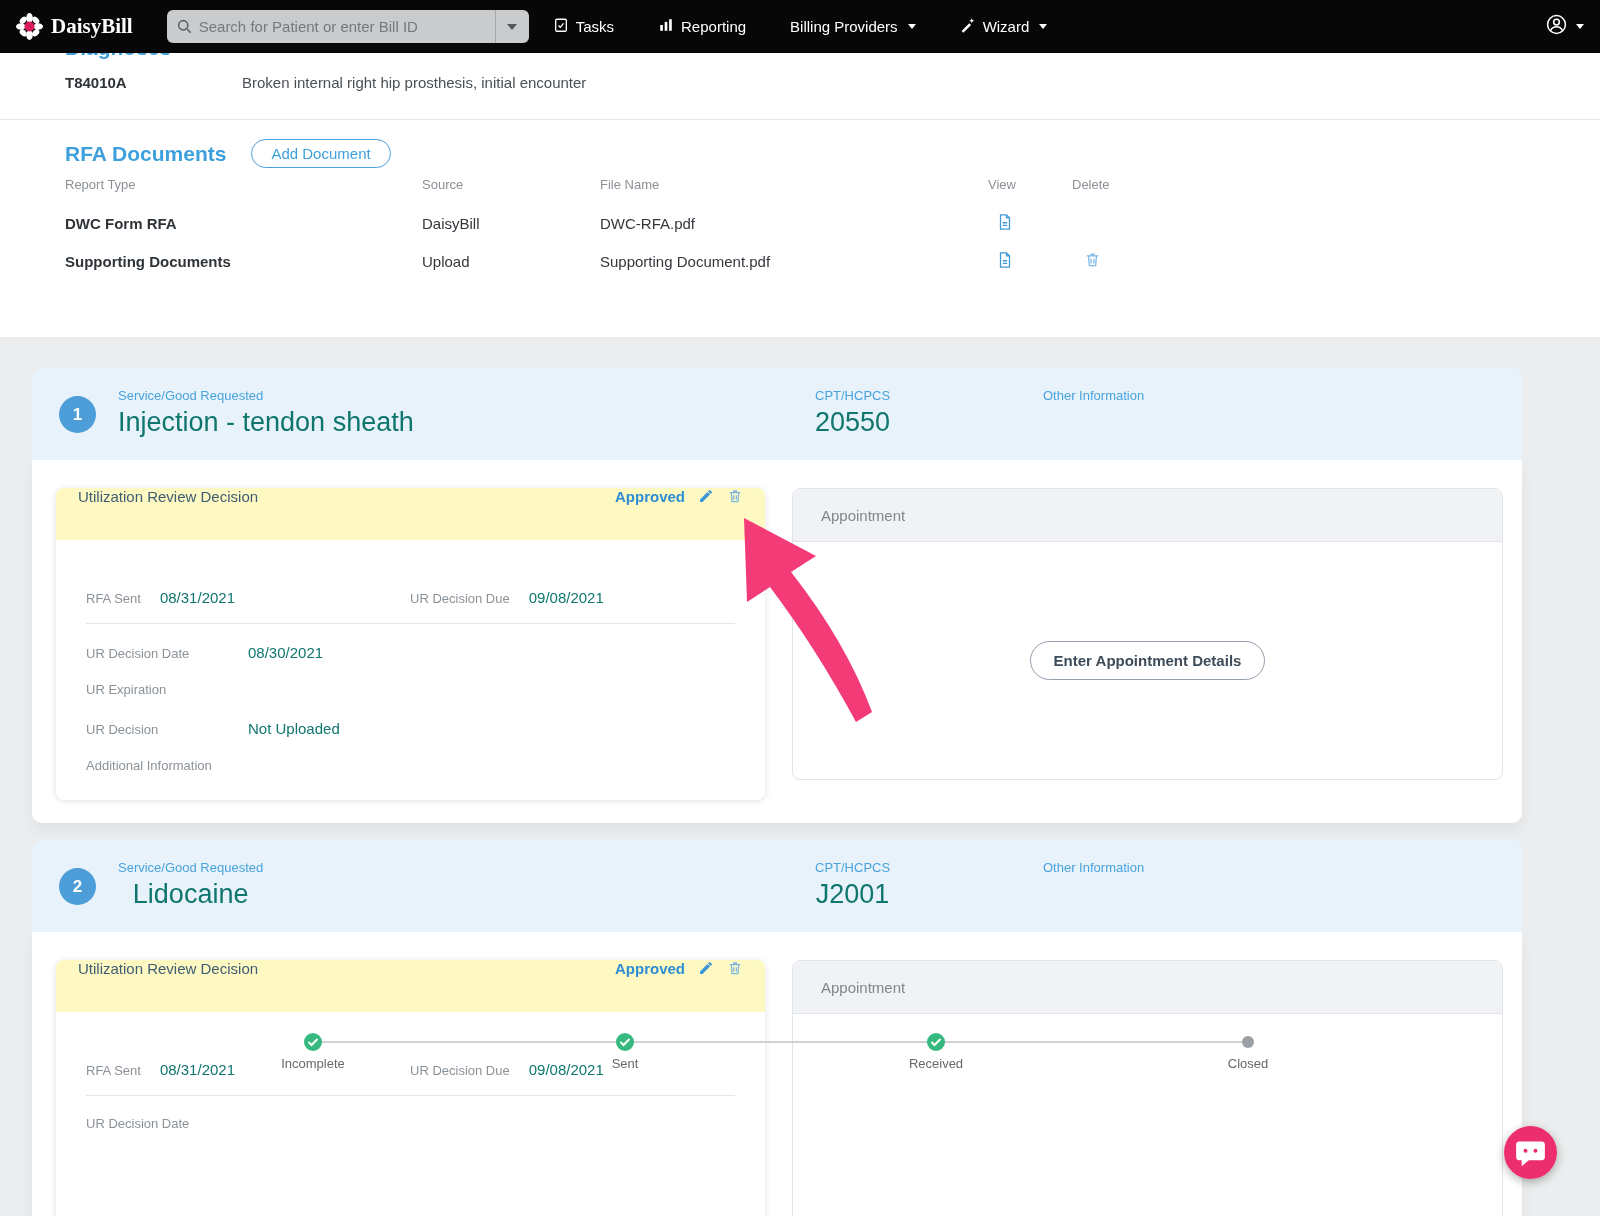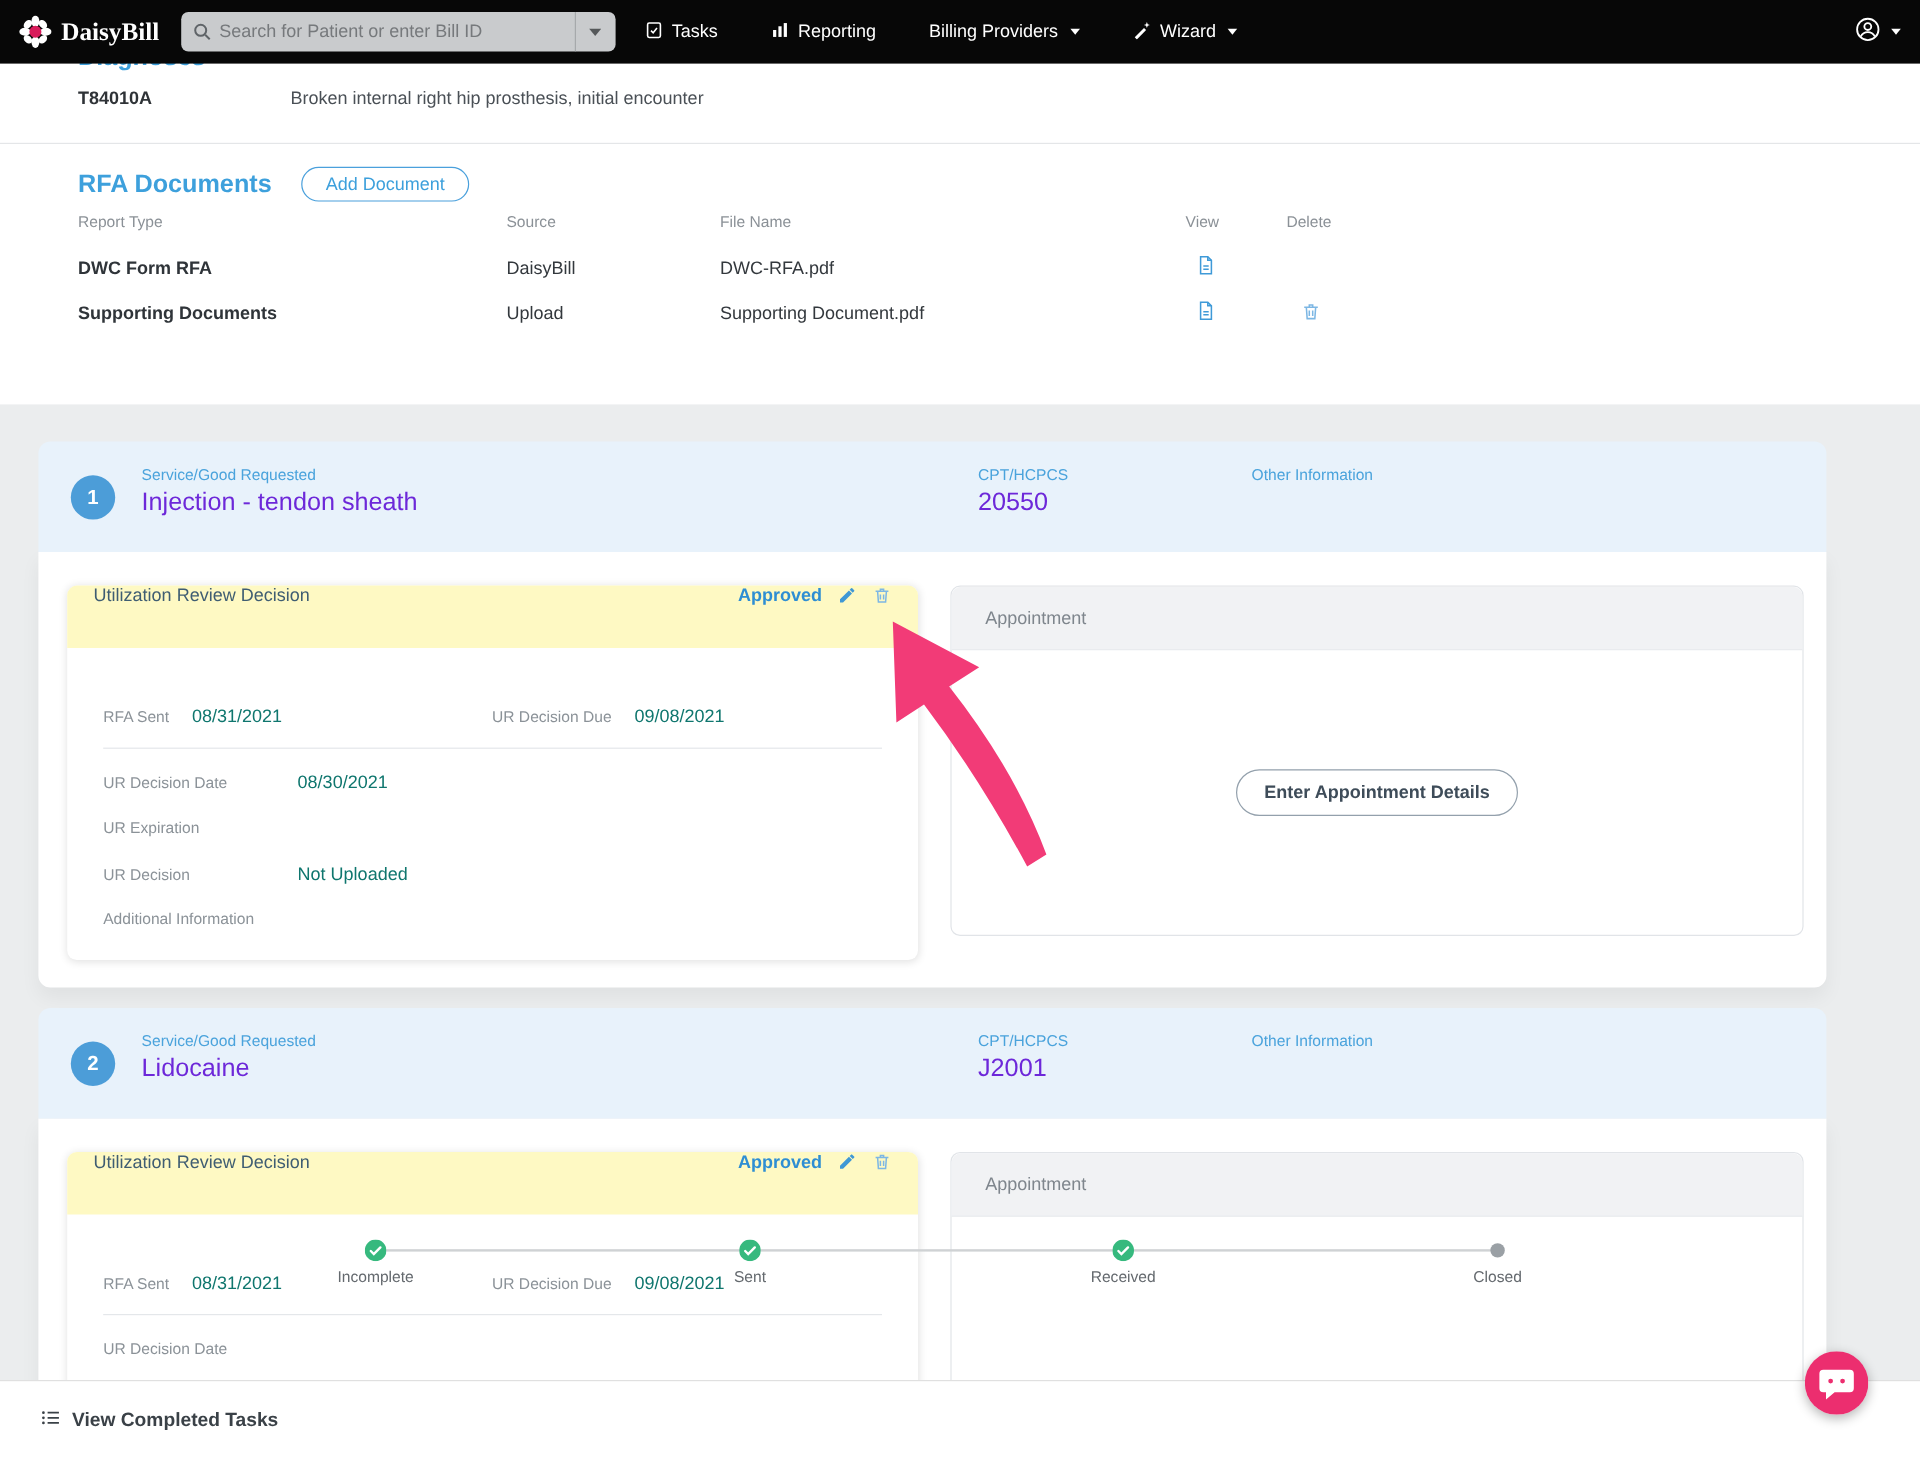--- a/index.html
+++ b/index.html
@@ -4,21 +4,21 @@
 <style>
   * { box-sizing: border-box; }
   html,body { margin:0; padding:0; }
   body { font-family:"Liberation Sans", sans-serif; background:#ebedee; }
   .page { position:relative; width:1600px; height:1216px; background:#ebedee; overflow:hidden; }
 
   
   .navbar { position:absolute; top:0; left:0; right:0; height:53px; background:#070707; display:flex; align-items:center; z-index:50; padding:0 16px; }
   .brand { display:flex; align-items:center; gap:8px; margin-right:18px; cursor:pointer; }
   .brand-text { font-family:"Liberation Serif", serif; font-weight:700; font-size:21px; color:#fff; }
-  .search { display:flex; align-items:center; width:362px; height:33px; background:#c9cbcd; border-radius:6px; overflow:hidden; }
+  .search { display:flex; align-items:center; width:362px; height:33px; background:#c9cbcd; border-radius:6px; overflow:hidden;margin-left:16px; }
   .search input { flex:1; border:none; outline:none; background:transparent; font-size:15px; color:#3c3f41; padding:0 8px 0 7px; font-family:inherit; min-width:0; }
   .search input::placeholder { color:#76797c; }
   .search .mag { margin-left:10px; display:flex; }
   .caretbox { width:34px; height:100%; border-left:1px solid #a6a9ab; display:flex; align-items:center; justify-content:center; cursor:pointer; }
   .tri-dark { width:0; height:0; border-left:5px solid transparent; border-right:5px solid transparent; border-top:6px solid #55585a; }
   .nav-items { display:flex; align-items:center; gap:44px; margin-left:24px; }
   .nav-item { display:flex; align-items:center; gap:7px; color:#fff; font-size:15px; cursor:pointer; white-space:nowrap; }
   .tri-white { width:0; height:0; border-left:4.5px solid transparent; border-right:4.5px solid transparent; border-top:5px solid #fff; margin-left:3px; }
   .user-menu { margin-left:auto; display:flex; align-items:center; gap:5px; cursor:pointer; }
 
@@ -41,21 +41,21 @@
 
   
   .card { position:absolute; left:32px; width:1490px; }
   .card1 { top:368px; }
   .card2 { top:840px; }
   .band { height:92px; background:#e8f2fb; border-radius:10px 10px 0 0; position:relative; }
   .num { position:absolute; left:27px; top:28px; width:37px; height:37px; border-radius:50%; background:#4c9dd8; color:#fff; font-size:17px; font-weight:700; display:flex; align-items:center; justify-content:center; }
   .grp { position:absolute; top:20px; }
   .g-svc { left:86px; } .g-cpt { left:783px; } .g-other { left:1011px; }
   .blue-lbl { font-size:13px; color:#4aa3dc; }
-  .big-val { font-size:21px; color:#6d28d9; margin-top:4px; }
+  .big-val { font-size:27px; color:#0f766e; margin-top:4px;text-align:center; }
   .card-body { background:#fff; border-radius:0 0 10px 10px; box-shadow:0 8px 16px rgba(0,0,0,0.05); padding:28px 19px 23px 24px; display:flex; gap:27px; }
 
   .ur-panel { width:709px; min-height:292px; border-radius:8px; box-shadow:0 1px 7px rgba(0,0,0,0.12); background:#fff; align-self:flex-start; }
   .ur-header { height:52px; background:#fef9c3; border-radius:8px 8px 0 0; display:flex; padding:0 22px; }
   .ur-title { font-size:15px; color:#3f5d72; flex:1; }
   .ur-status { font-size:15px; font-weight:700; color:#2e8ed3; }
   .icon-btn { margin-left:13px; cursor:pointer; display:flex; }
   .ur-body { padding:17px 30px 24px; }
   .ur-toprow { display:flex; align-items:baseline; padding-bottom:17px; border-bottom:1px solid #e4e7ea; }
   .pair { display:flex; align-items:baseline;margin-top:32px; }
@@ -316,31 +316,20 @@
     </div>
     <div class="t-step" style="left:1248px;">
       <div class="dot-wrap">
           <div class="gray-dot"></div>
         </div>
       <div class="t-label">Closed</div>
     </div>
   </div>
 
 
-  <div class="footer">
-    <div class="view-completed">
-      <span>
-        <svg width="17" height="17" viewBox="0 0 18 18" fill="none" stroke="#3a4147" stroke-width="1.6">
-            <path d="M6 4.5h10M6 9h10M6 13.5h10"></path>
-            <path d="M2.3 4.5h.02M2.3 9h.02M2.3 13.5h.02" stroke-width="2.4" stroke-linecap="round"></path>
-          </svg>
-      </span>
-      <span>View Completed Tasks</span>
-    </div>
-  </div>
 
   <button class="chat-btn">
     <svg width="53" height="53" viewBox="0 0 48 48">
       <circle cx="24" cy="24" r="24" fill="#EC2E6F"></circle>
       <path d="M14 14h20a3 3 0 0 1 3 3v11a3 3 0 0 1-3 3H22.5L16 36.5V31h-2a3 3 0 0 1-3-3V17a3 3 0 0 1 3-3z" fill="#fff"></path>
       <circle cx="19.5" cy="22.5" r="1.8" fill="#EC2E6F"></circle>
       <circle cx="28.5" cy="22.5" r="1.8" fill="#EC2E6F"></circle>
     </svg>
   </button>
 

